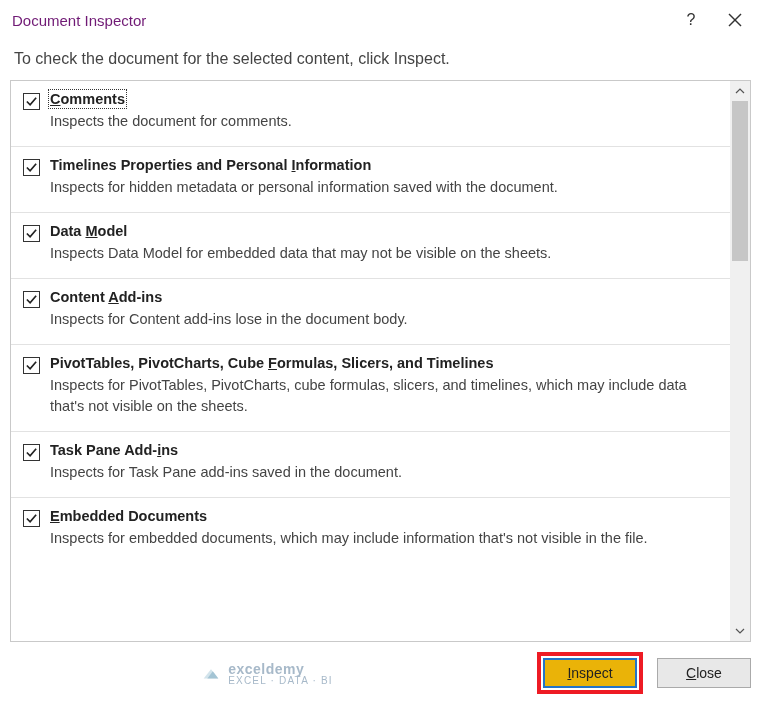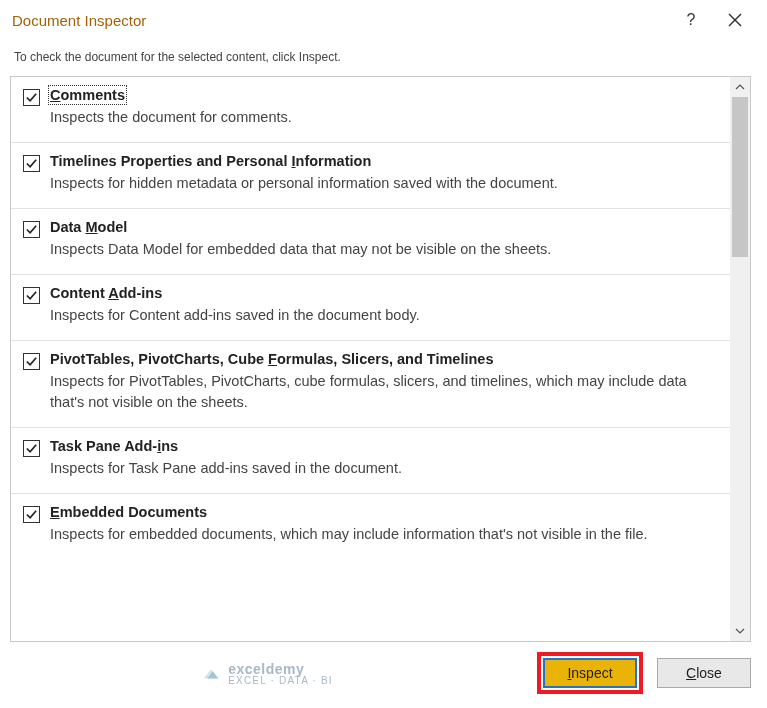--- a/index.html
+++ b/index.html
@@ -23,37 +23,37 @@
   }
   .titlebar {
     display: flex;
     align-items: center;
     padding: 6px 10px 6px 12px;
     height: 40px;
   }
   .titlebar-title {
     flex: 1;
     font-size: 15px;
-    color: #a16207;
+    color: #701a75;
   }
   .titlebar-btn {
     width: 44px;
     height: 30px;
     display: flex;
     align-items: center;
     justify-content: center;
     font-size: 16px;
     color: #333;
     cursor: pointer;
   }
   .titlebar-btn.close svg { width: 14px; height: 14px; }
   .instruction {
     padding: 10px 14px 12px 14px;
     color: #444;
-    font-size: 12px;
+    font-size: 16px;
   }
   .list-wrap {
     flex: 1;
     margin: 0 16px 0 10px;
     border: 1px solid #c9c9c9;
     position: relative;
     display: flex;
     min-height: 0;
   }
   .list {
@@ -220,21 +220,21 @@
             </svg>
           </div>
           <div class="item-body"><div class="item-title"><span>Data </span><span class="u">M</span><span>odel</span></div><div class="item-desc">Inspects Data Model for embedded data that may not be visible on the sheets.</div></div>
         </div>
         <div class="item">
           <div class="chk">
             <svg viewBox="0 0 14 14">
               <polyline points="2,7 5.5,10.5 12,3" fill="none" stroke="#222" stroke-width="1.8"></polyline>
             </svg>
           </div>
-          <div class="item-body"><div class="item-title"><span>Content </span><span class="u">A</span><span>dd-ins</span></div><div class="item-desc">Inspects for Content add-ins saved in the document body.</div></div>
+          <div class="item-body"><div class="item-title"><span>Content </span><span class="u">A</span><span>dd-ins</span></div><div class="item-desc">Inspects for Content add-ins lose in the document body.</div></div>
         </div>
         <div class="item">
           <div class="chk">
             <svg viewBox="0 0 14 14">
               <polyline points="2,7 5.5,10.5 12,3" fill="none" stroke="#222" stroke-width="1.8"></polyline>
             </svg>
           </div>
           <div class="item-body"><div class="item-title"><span>PivotTables, PivotCharts, Cube </span><span class="u">F</span><span>ormulas, Slicers, and Timelines</span></div><div class="item-desc">Inspects for PivotTables, PivotCharts, cube formulas, slicers, and timelines, which may include data that's not visible on the sheets.</div></div>
         </div>
         <div class="item">

